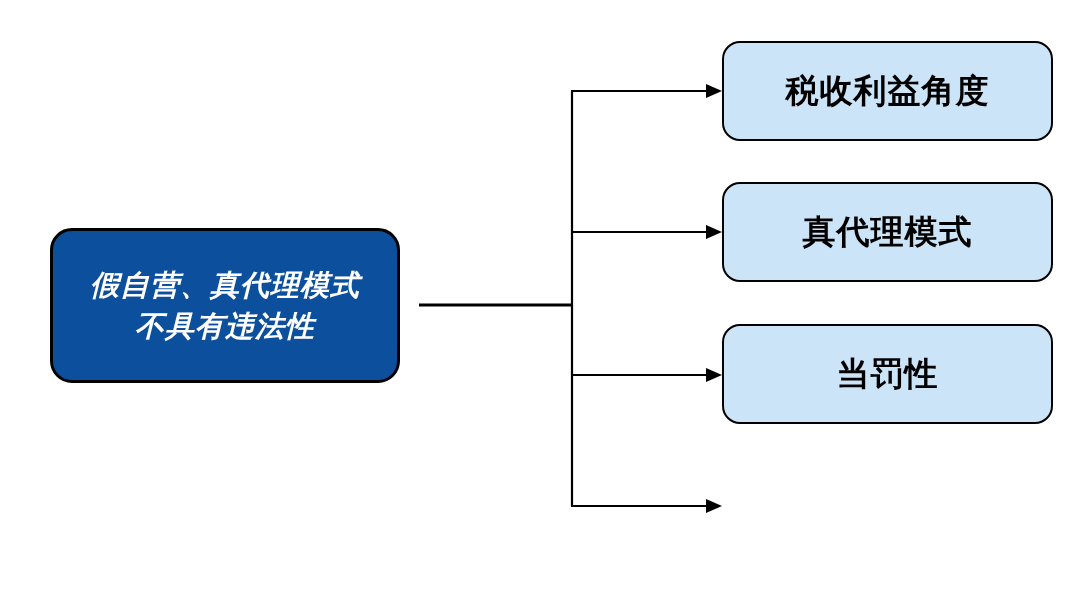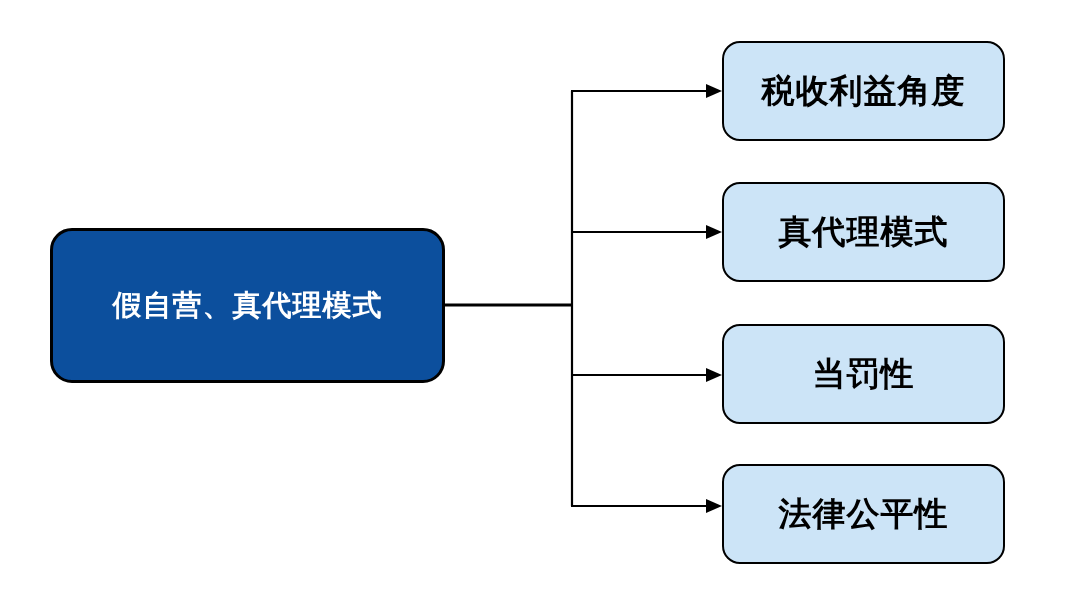--- a/index.html
+++ b/index.html
@@ -26,40 +26,41 @@
   .connectors {
     position: absolute;
     inset: 0;
     width: 1080px;
     height: 612px;
   }
   .root-box {
     position: absolute;
     left: 50px;
     top: 228px;
-    width: 395px;
+    width: 350px;
     height: 155px;
     background: var(--root-fill);
     border: 3px solid var(--border);
     border-radius: 22px;
     display: flex;
     flex-direction: column;
     align-items: center;
     justify-content: center;
     color: var(--root-text);
     font-size: 29px;
     font-weight: 700;
     line-height: 1.38;
     text-align: center;
     letter-spacing: 1px;
+    font-style: italic;
   }
   .branch-box {
     position: absolute;
     left: 722px;
-    width: 283px;
+    width: 331px;
     height: 100px;
     background: var(--branch-fill);
     border: 2.2px solid var(--border);
     border-radius: 18px;
     display: flex;
     align-items: center;
     justify-content: center;
     color: var(--branch-text);
     font-size: 33px;
     font-weight: 700;
@@ -90,31 +91,29 @@
 
     <line x1="571" y1="375" x2="707" y2="375" style="stroke:var(--line)" stroke-width="2.2"></line>
     <polygon points="706,368 706,382 722,375" style="fill:var(--line)"></polygon>
 
     <line x1="571" y1="506" x2="707" y2="506" style="stroke:var(--line)" stroke-width="2.2"></line>
     <polygon points="706,499 706,513 722,506" style="fill:var(--line)"></polygon>
   </svg>
 
   <div class="root-box">
     <div>假自营、真代理模式</div>
+    <div>不具有违法性</div>
   </div>
 
   <div class="branch-box branch-1">
     <span>税收利益角度</span>
   </div>
 
   <div class="branch-box branch-2">
     <span>真代理模式</span>
   </div>
 
   <div class="branch-box branch-3">
     <span>当罚性</span>
   </div>
 
-  <div class="branch-box branch-4">
-    <span>法律公平性</span>
-  </div>
 
 </div>
 
 </body></html>

